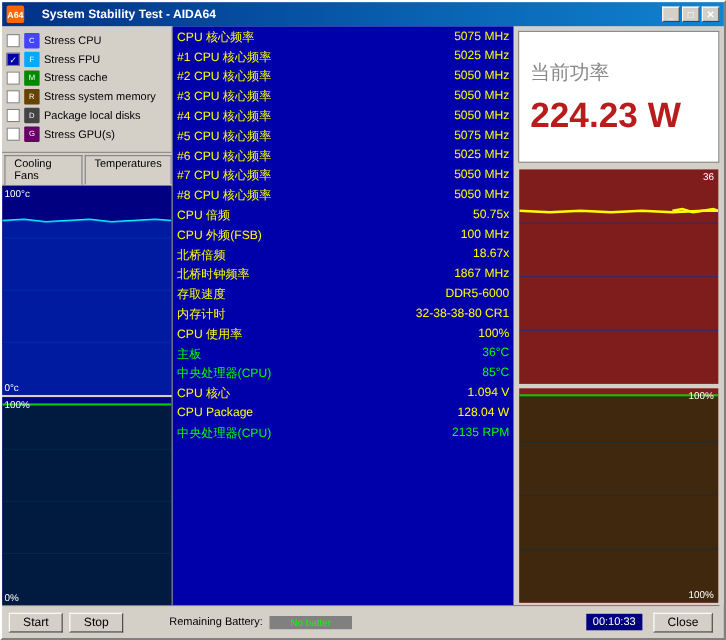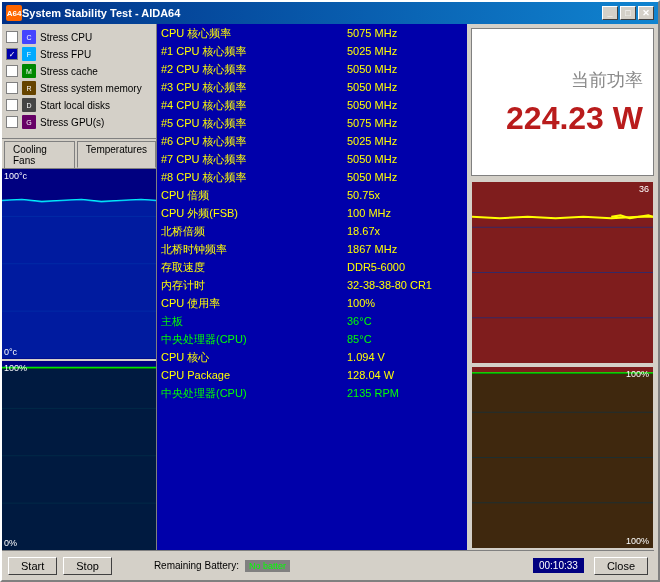--- a/index.html
+++ b/index.html
@@ -31,21 +31,21 @@
       display: flex;
       align-items: center;
       padding: 0 4px;
       color: white;
       font-size: 11px;
       font-weight: bold;
     }
     .title-bar-icon {
       width: 16px;
       height: 16px;
-      margin-right: 0;
+      margin-right: 16px;
       background: #ff6600;
       border-radius: 2px;
       display: flex;
       align-items: center;
       justify-content: center;
       font-size: 8px;
       color: white;
       font-weight: bold;
     }
     .title-bar-buttons {
@@ -182,20 +182,21 @@
       font-size: 11px;
       padding: 1px 4px;
       white-space: nowrap;
     }
     .col-label {
       color: #ffff00;
       width: 60%;
     }
     .col-value {
       color: #ffff00;
+      text-align: right;
       width: 40%;
     }
     .col-label.green { color: #00ff00; }
     .col-value.green { color: #00ff00; }
 
     
     .right-panel {
       flex: 1;
       display: flex;
       flex-direction: column;
@@ -203,23 +204,23 @@
     }
 
     
     .power-display {
       background: white;
       margin: 4px;
       border: 1px solid #808080;
       padding: 10px;
       display: flex;
       flex-direction: column;
-      align-items: flex-end;
+      align-items: flex-start;
       justify-content: center;
-      height: 148px;
+      height: 120px;
     }
     .power-label {
       font-size: 18px;
       color: #888;
       margin-bottom: 8px;
     }
     .power-value {
       font-size: 32px;
       font-weight: bold;
       color: #b91c1c;
@@ -274,21 +275,21 @@
     }
     .battery-label {
       font-size: 10px;
       color: #000;
       padding-left: 36px;
     }
     .battery-badge {
       background: #808080;
       color: #00ff00;
       font-size: 9px;
-      padding: 1px 4px;
+      padding: 1px 19px;
     }
     .time-display {
       margin-left: auto;
       background: #000080;
       color: white;
       font-size: 10px;
       padding: 2px 6px;
     }
     .close-btn {
       padding: 2px 12px;
@@ -342,21 +343,21 @@
           <span>Stress cache</span>
         </div>
         <div class="stress-option">
           <div class="checkbox"></div>
           <div class="stress-icon" style="background:#664400;">R</div>
           <span>Stress system memory</span>
         </div>
         <div class="stress-option">
           <div class="checkbox"></div>
           <div class="stress-icon" style="background:#444444;">D</div>
-          <span>Start local disks</span>
+          <span>Package local disks</span>
         </div>
         <div class="stress-option">
           <div class="checkbox"></div>
           <div class="stress-icon" style="background:#660066;">G</div>
           <span>Stress GPU(s)</span>
         </div>
       </div>
 
       <div class="tab-area">
         <div class="tab">Cooling Fans</div>

